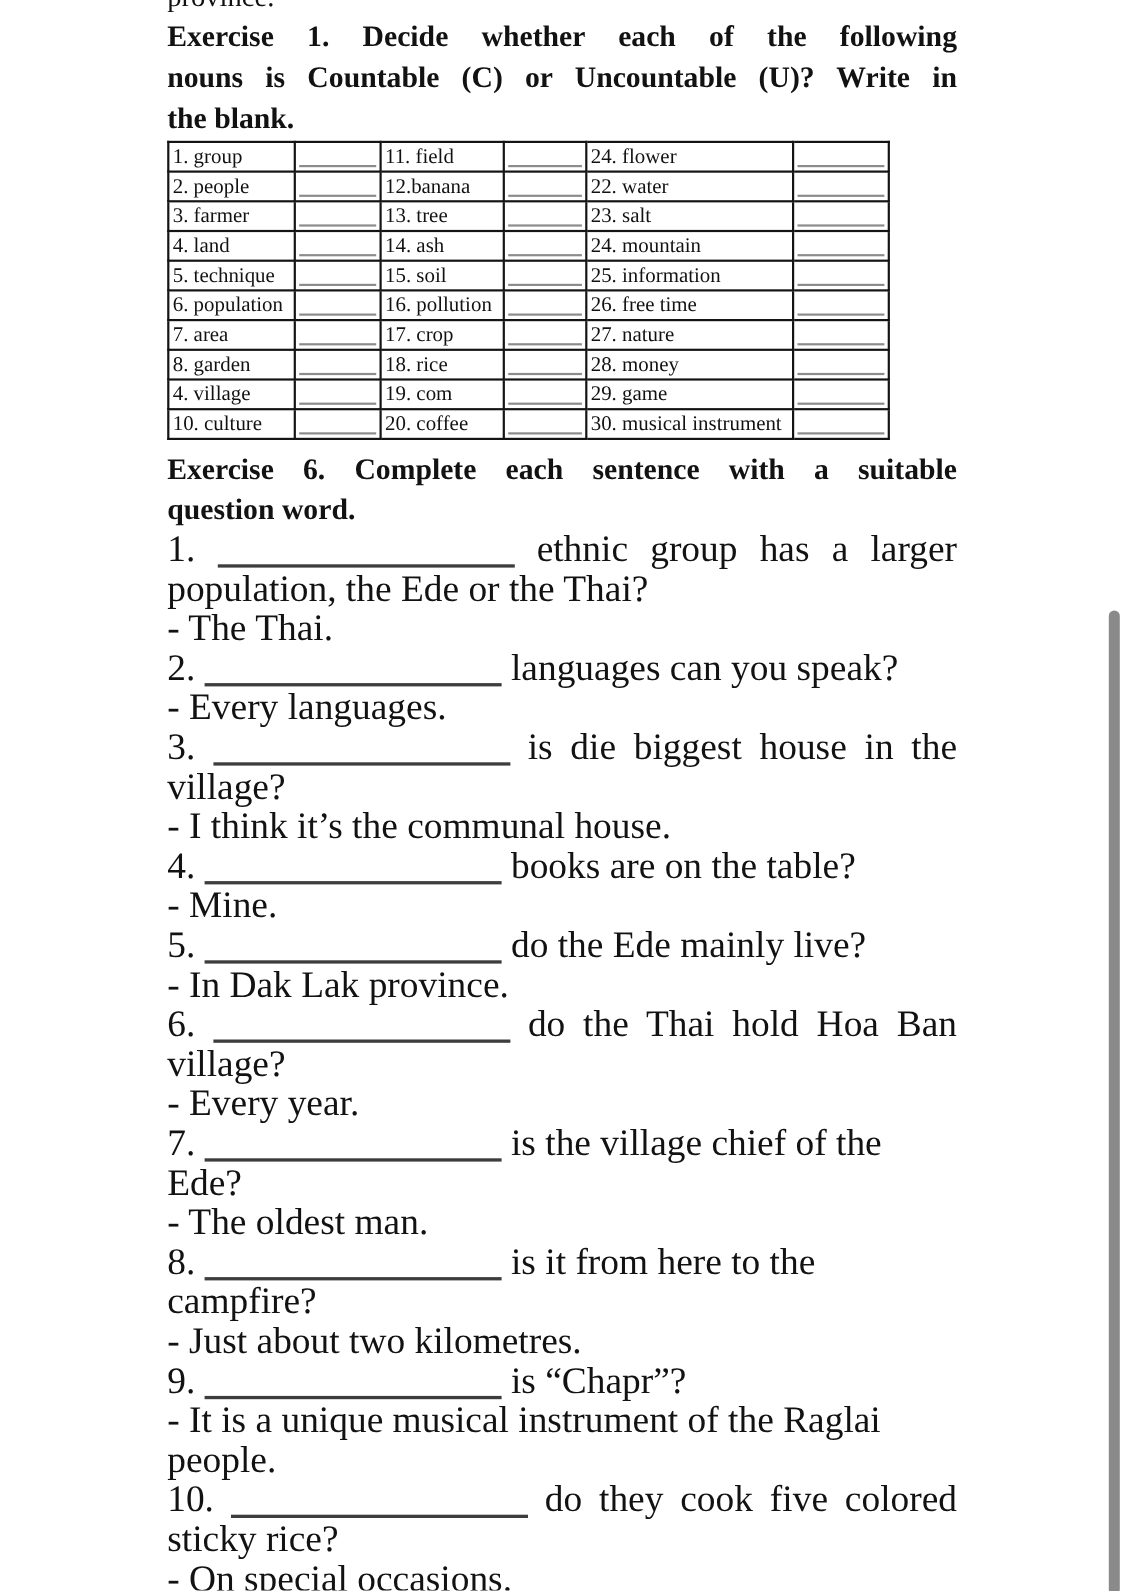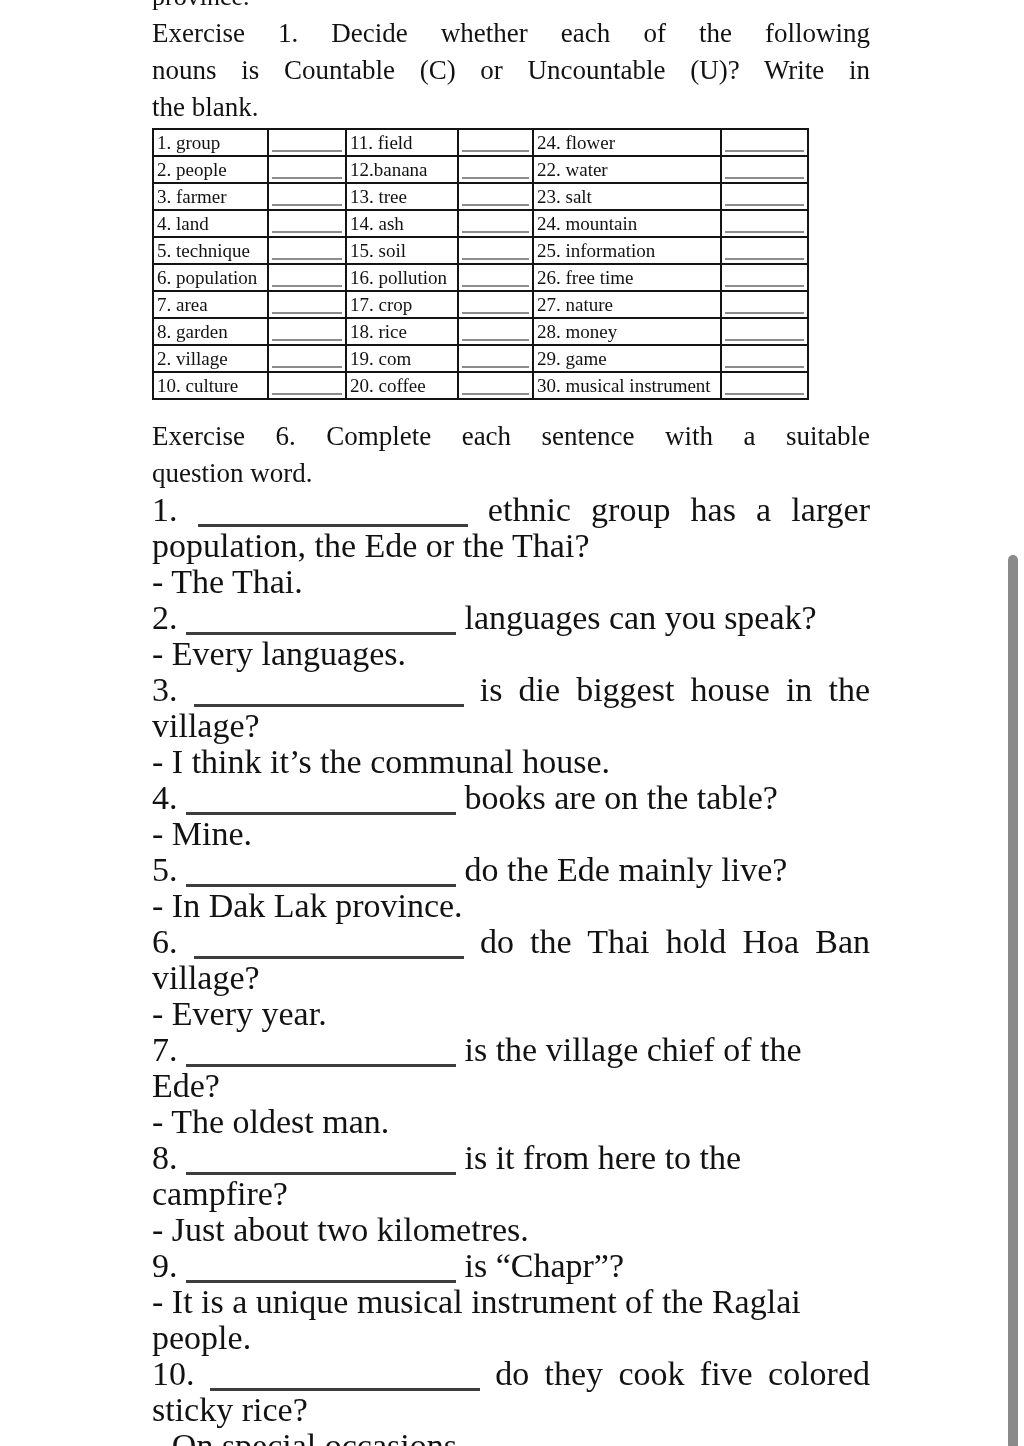--- a/index.html
+++ b/index.html
@@ -14,31 +14,31 @@
   html,body{margin:0;padding:0;}
   body{
     width:1024px;height:1446px;overflow:hidden;
     background:var(--background);
     color:var(--text-color);
     font-family:"Liberation Serif", serif;
   }
   .page{padding-left:152px;width:870px;}
   .content{width:718px;}
   .top-line{font-size:26px;line-height:37px;margin-top:-22px;}
-  .h{font-size:27px;font-weight:400;line-height:37px;}
+  .h{font-size:27px;font-weight:700;line-height:37px;}
   .jline{text-align:justify;text-align-last:justify;}
   table.ex1{border-collapse:collapse;width:655px;table-layout:fixed;margin-top:2px;}
   table.ex1 td{
     border:2px solid var(--table-border);
     height:26px;line-height:25px;
     font-size:19px;padding:0 1px 0 3px;
     overflow:hidden;white-space:nowrap;position:relative;margin-top:20px;
   }
   td.b .u{position:absolute;left:3px;right:3px;bottom:3px;border-bottom:2px solid var(--table-blank-color);}
-  .h6{margin-top:18px;}
+  .h6{margin-top:8px;}
   .qa{font-size:34px;line-height:36px;}
   .blank{
     display:inline-block;width:270px;height:0;
     border-bottom:3px solid var(--question-blank-color);
     vertical-align:-6px;
   }
   .wrapline:empty{display:none;}
   .scrollthumb{
     position:absolute;left:1008px;top:555px;width:10px;height:895px;
     background:var(--scrollbar-thumb-color);border-radius:6px;
@@ -174,21 +174,21 @@
           <td class="n">18. rice</td>
           <td class="b">
               <div class="u"></div>
             </td>
           <td class="n">28. money</td>
           <td class="b">
               <div class="u"></div>
             </td>
         </tr>
         <tr>
-          <td class="n">2. village</td>
+          <td class="n">4. village</td>
           <td class="b">
               <div class="u"></div>
             </td>
           <td class="n">19. com</td>
           <td class="b">
               <div class="u"></div>
             </td>
           <td class="n">29. game</td>
           <td class="b">
               <div class="u"></div>

